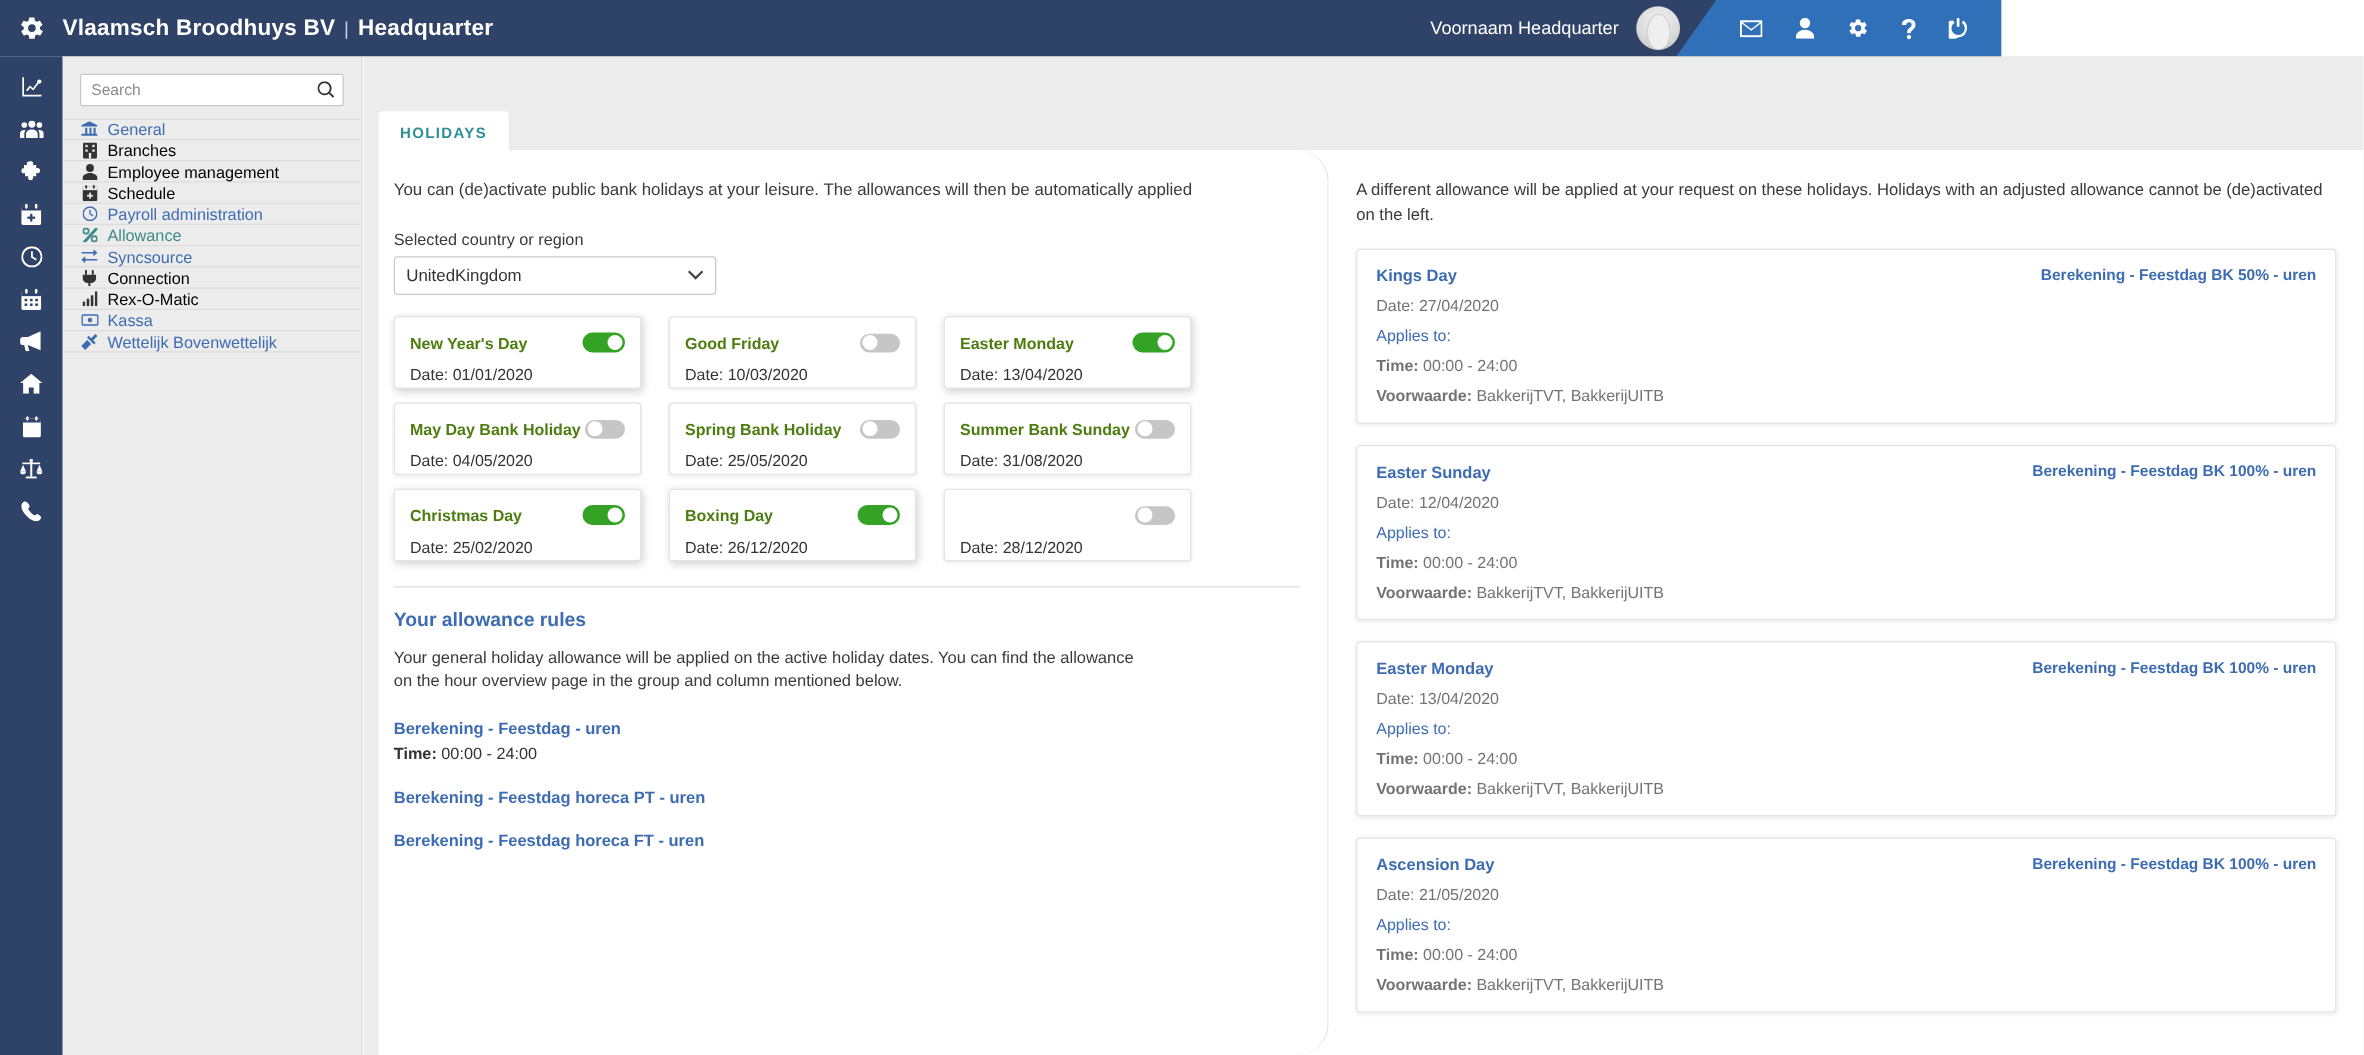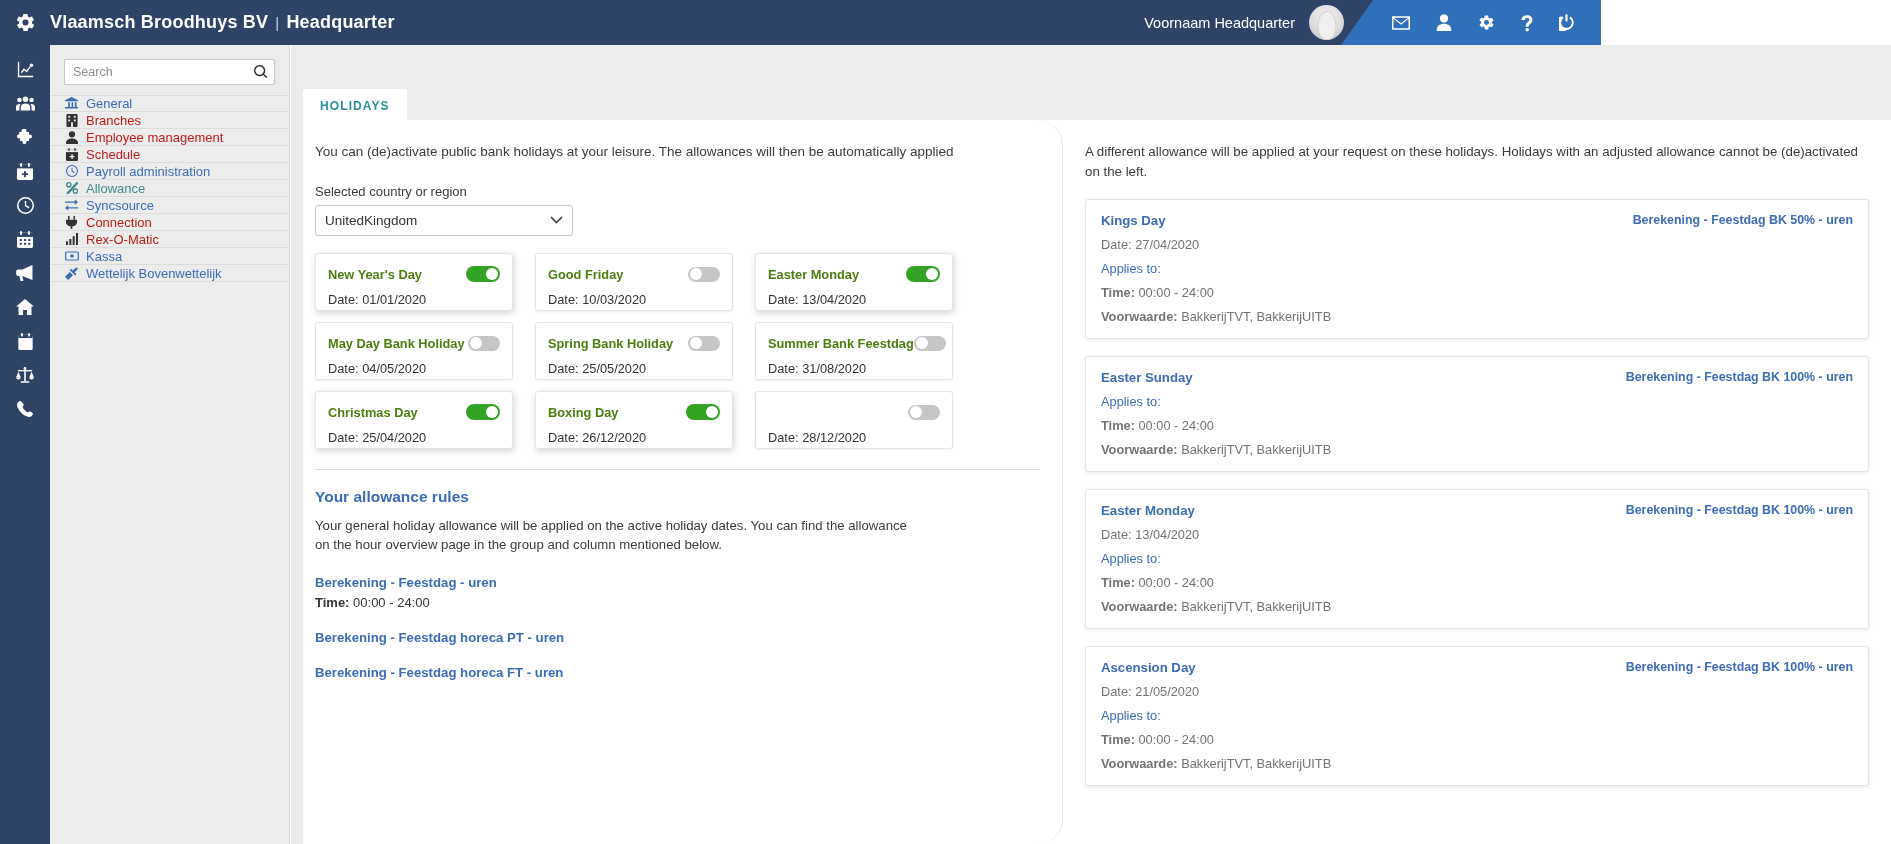--- a/index.html
+++ b/index.html
@@ -109,21 +109,21 @@
     margin:0 1px;
   }
   .nav li:first-child { border-top:1px solid #dcdcdc; }
   .nav li .nic {
     width:17px; min-width:17px; display:inline-flex; align-items:center; justify-content:center;
     margin-right:6px; font-size:12px;
   }
   .nav li .nic svg{ display:block; }
   .nav li .lbl { white-space:nowrap; }
   .nav li.blue .lbl { color:#3d6cb3; }
-  .nav li.dark .lbl { color:#b91c1c; }
+  .nav li.dark .lbl { color:#000000; }
   .nav li.teal .lbl { color:#3c8a89; }
 
   
   .content {
     position:absolute; top:45px; left:291px; right:0; height:799px;
     background:#ececec;
     overflow:hidden;
   }
   .tabstrip {
     position:absolute; top:44px; left:12px;
@@ -546,32 +546,32 @@
           </div>
           <div class="hcard">
             <div class="row1">
               <span class="hname">Spring Bank Holiday</span>
               <span class="toggle"></span>
             </div>
             <div class="hdate"><span>Date:</span> <span>25/05/2020</span></div>
           </div>
           <div class="hcard">
             <div class="row1">
-              <span class="hname">Summer Bank Feestdag</span>
+              <span class="hname">Summer Bank Sunday</span>
               <span class="toggle"></span>
             </div>
             <div class="hdate"><span>Date:</span> <span>31/08/2020</span></div>
           </div>
 
           <div class="hcard raised">
             <div class="row1">
               <span class="hname">Christmas Day</span>
               <span class="toggle on"></span>
             </div>
-            <div class="hdate"><span>Date:</span> <span>25/04/2020</span></div>
+            <div class="hdate"><span>Date:</span> <span>25/02/2020</span></div>
           </div>
           <div class="hcard raised">
             <div class="row1">
               <span class="hname">Boxing Day</span>
               <span class="toggle on"></span>
             </div>
             <div class="hdate"><span>Date:</span> <span>26/12/2020</span></div>
           </div>
           <div class="hcard">
             <div class="row1">
@@ -606,20 +606,21 @@
           <div class="aapplies">Applies to:</div>
           <div class="aline"><span class="alabel">Time:</span> <span>00:00 - 24:00</span></div>
           <div class="aline"><span class="alabel">Voorwaarde:</span> <span>BakkerijTVT, BakkerijUITB</span></div>
         </div>
 
         <div class="acard">
           <div class="ahead">
             <span class="atitle">Easter Sunday</span>
             <span class="acalc">Berekening - Feestdag BK 100% - uren</span>
           </div>
+          <div class="aline"><span>Date:</span> <span>12/04/2020</span></div>
           <div class="aapplies">Applies to:</div>
           <div class="aline"><span class="alabel">Time:</span> <span>00:00 - 24:00</span></div>
           <div class="aline"><span class="alabel">Voorwaarde:</span> <span>BakkerijTVT, BakkerijUITB</span></div>
         </div>
 
         <div class="acard">
           <div class="ahead">
             <span class="atitle">Easter Monday</span>
             <span class="acalc">Berekening - Feestdag BK 100% - uren</span>
           </div>

